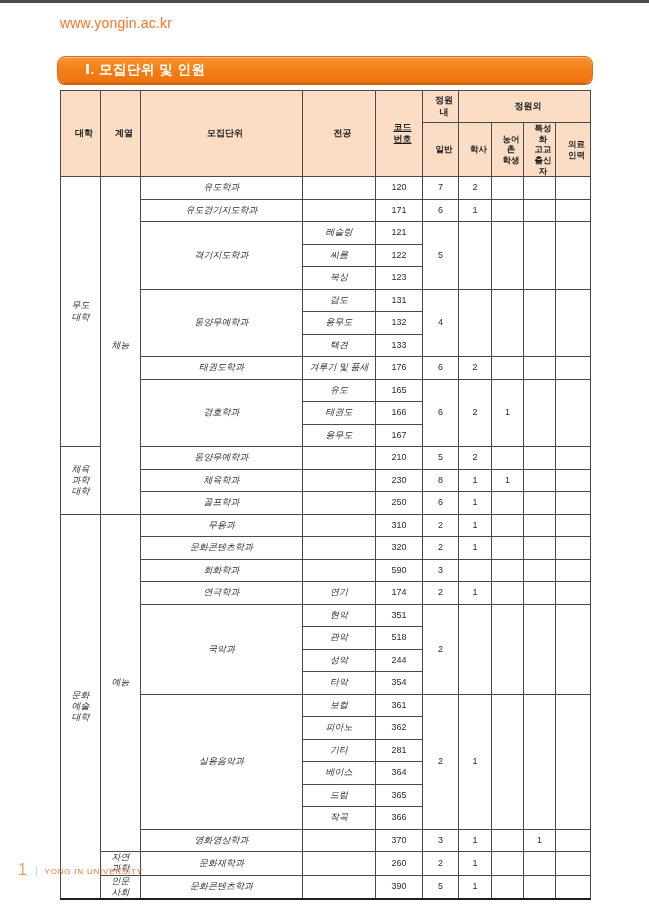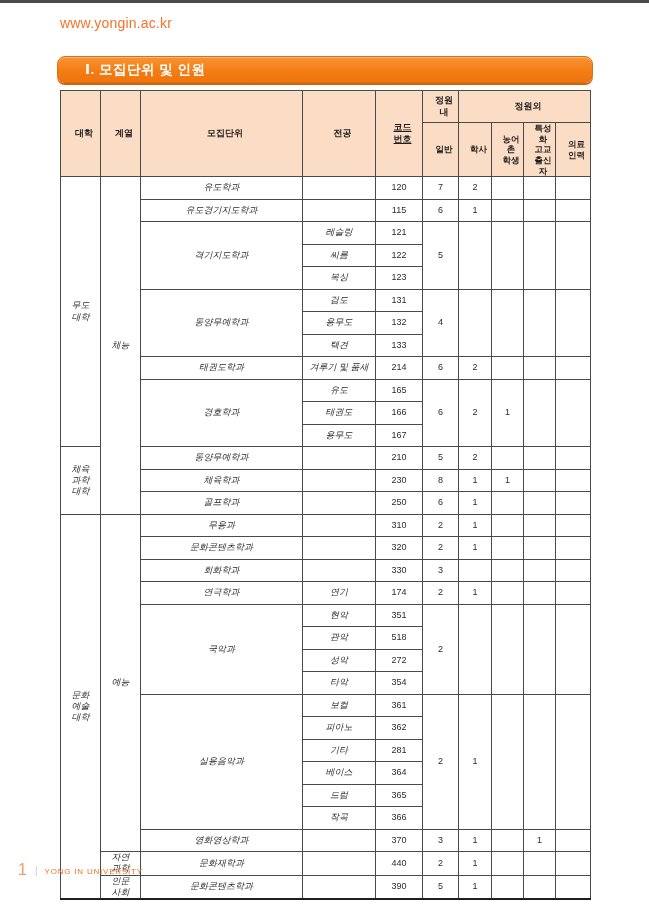--- a/index.html
+++ b/index.html
@@ -98,21 +98,21 @@
         <td class="col-code">120</td>
         <td class="col-general">7</td>
         <td class="col-bachelor">2</td>
         <td class="col-rural"></td>
         <td class="col-vocational"></td>
         <td class="col-medical"></td>
       </tr>
       <tr>
         <td class="col-unit">유도경기지도학과</td>
         <td class="col-major"></td>
-        <td class="col-code">115</td>
+        <td class="col-code">171</td>
         <td class="col-general">6</td>
         <td class="col-bachelor">1</td>
         <td class="col-rural"></td>
         <td class="col-vocational"></td>
         <td class="col-medical"></td>
       </tr>
       <tr>
         <td rowspan="3" class="col-unit">격기지도학과</td>
         <td class="col-major">레슬링</td>
         <td class="col-code">121</td>
@@ -144,21 +144,21 @@
         <td class="col-major">용무도</td>
         <td class="col-code">132</td>
       </tr>
       <tr>
         <td class="col-major">택견</td>
         <td class="col-code">133</td>
       </tr>
       <tr>
         <td class="col-unit">태권도학과</td>
         <td class="col-major">겨루기 및 품새</td>
-        <td class="col-code">214</td>
+        <td class="col-code">176</td>
         <td class="col-general">6</td>
         <td class="col-bachelor">2</td>
         <td class="col-rural"></td>
         <td class="col-vocational"></td>
         <td class="col-medical"></td>
       </tr>
       <tr>
         <td rowspan="3" class="col-unit">경호학과</td>
         <td class="col-major">유도</td>
         <td class="col-code">165</td>
@@ -229,21 +229,21 @@
         <td class="col-code">320</td>
         <td class="col-general">2</td>
         <td class="col-bachelor">1</td>
         <td class="col-rural"></td>
         <td class="col-vocational"></td>
         <td class="col-medical"></td>
       </tr>
       <tr>
         <td class="col-unit">회화학과</td>
         <td class="col-major"></td>
-        <td class="col-code">330</td>
+        <td class="col-code">590</td>
         <td class="col-general">3</td>
         <td class="col-bachelor"></td>
         <td class="col-rural"></td>
         <td class="col-vocational"></td>
         <td class="col-medical"></td>
       </tr>
       <tr>
         <td class="col-unit">연극학과</td>
         <td class="col-major">연기</td>
         <td class="col-code">174</td>
@@ -262,21 +262,21 @@
         <td rowspan="4" class="col-rural"></td>
         <td rowspan="4" class="col-vocational"></td>
         <td rowspan="4" class="col-medical"></td>
       </tr>
       <tr>
         <td class="col-major">관악</td>
         <td class="col-code">518</td>
       </tr>
       <tr>
         <td class="col-major">성악</td>
-        <td class="col-code">272</td>
+        <td class="col-code">244</td>
       </tr>
       <tr>
         <td class="col-major">타악</td>
         <td class="col-code">354</td>
       </tr>
       <tr>
         <td rowspan="6" class="col-unit">실용음악과</td>
         <td class="col-major">보컬</td>
         <td class="col-code">361</td>
         <td rowspan="6" class="col-general">2</td>
@@ -313,21 +313,21 @@
         <td class="col-bachelor">1</td>
         <td class="col-rural"></td>
         <td class="col-vocational">1</td>
         <td class="col-medical"></td>
       </tr>
       <tr>
         <td class="col-track">자연
 과학</td>
         <td class="col-unit">문화재학과</td>
         <td class="col-major"></td>
-        <td class="col-code">440</td>
+        <td class="col-code">260</td>
         <td class="col-general">2</td>
         <td class="col-bachelor">1</td>
         <td class="col-rural"></td>
         <td class="col-vocational"></td>
         <td class="col-medical"></td>
       </tr>
       <tr>
         <td class="col-track">인문
 사회</td>
         <td class="col-unit">문화콘텐츠학과</td>

